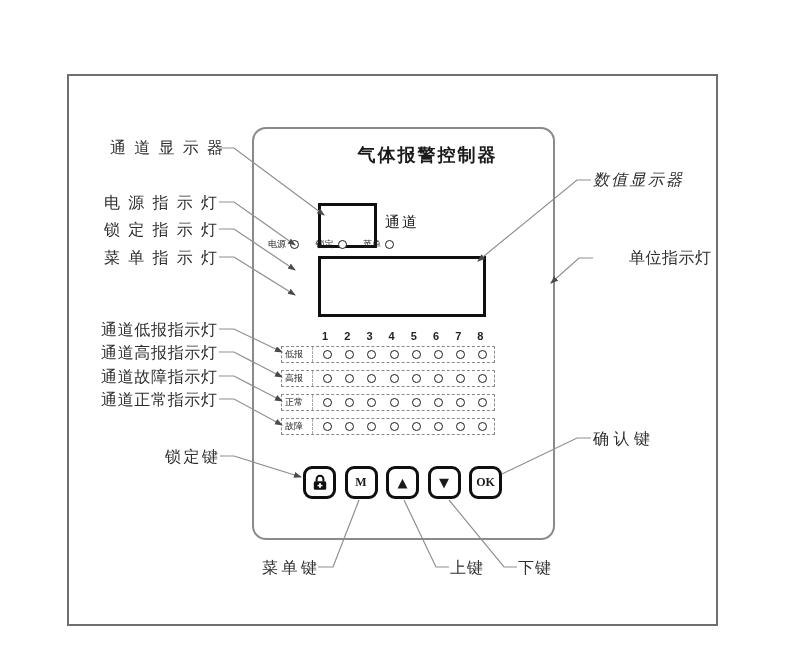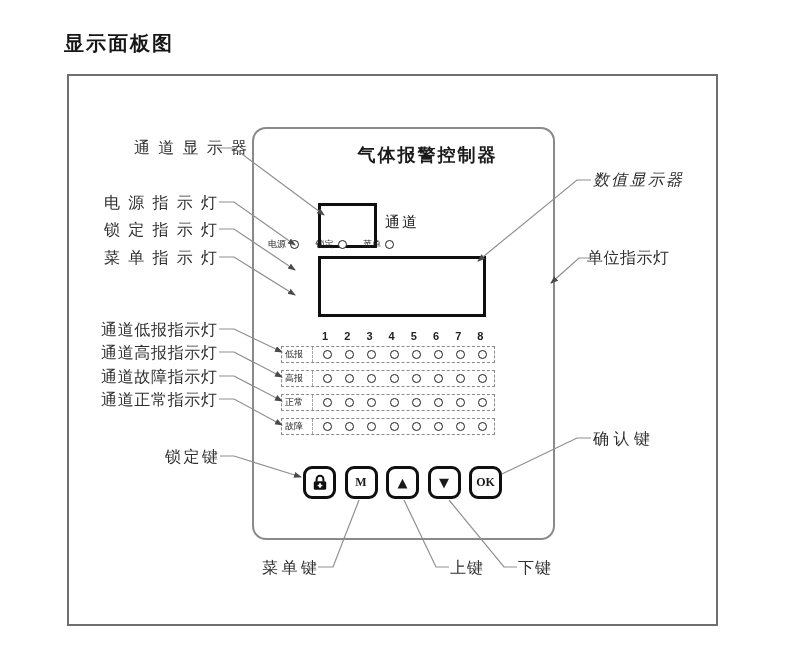--- a/index.html
+++ b/index.html
@@ -66,21 +66,20 @@
     position:absolute; font-size:16px; line-height:18px; color:#2e2e2e;
     text-align:justify; text-align-last:justify; text-justify:inter-character; white-space:nowrap;
   }
   .leads { position:absolute; left:0; top:0; width:807px; height:656px; pointer-events:none; }
 </style>
 </head>
 <body>
 
 <div class="stage">
 
-  <div class="page-title">显示面板图</div>
 
   <div class="outer-box"></div>
 
   <div class="panel">
     <div class="panel-title">气体报警控制器</div>
 
     <div class="chan-display"></div>
     <div class="chan-label">通道</div>
 
     <div class="status-leds">
@@ -185,35 +184,35 @@
       <div class="key tri">
           <span>▲</span>
         </div>
       <div class="key tri">
           <span>▼</span>
         </div>
       <div class="key">OK</div>
     </div>
   </div>
 
-  <div class="callout" style="left:110px; top:139px; width:113px;margin-left:24px;">通道显示器</div>
+  <div class="callout" style="left:110px; top:139px; width:113px;">通道显示器</div>
   <div class="callout" style="left:104px; top:194px; width:113px;">电源指示灯</div>
   <div class="callout" style="left:104px; top:221px; width:113px;">锁定指示灯</div>
   <div class="callout" style="left:104px; top:249px; width:113px;">菜单指示灯</div>
   <div class="callout" style="left:101px; top:321px; width:116px;">通道低报指示灯</div>
   <div class="callout" style="left:101px; top:344px; width:116px;">通道高报指示灯</div>
   <div class="callout" style="left:101px; top:368px; width:116px;">通道故障指示灯</div>
   <div class="callout" style="left:101px; top:391px; width:116px;">通道正常指示灯</div>
   <div class="callout" style="left:165px; top:448px; width:53px;">锁定键</div>
   <div class="callout" style="left:262px; top:559px; width:55px;">菜单键</div>
   <div class="callout" style="left:450px; top:559px; width:33px;">上键</div>
   <div class="callout" style="left:518px; top:559px; width:33px;">下键</div>
   <div class="callout" style="left:593px; top:430px; width:57px;">确认键</div>
   <div class="callout" style="left:593px; top:171px; width:89px;font-style:italic;">数值显示器</div>
-  <div class="callout" style="left:587px; top:249px; width:82px;">单位指示灯</div>
+  <div class="callout" style="left:629px; top:249px; width:82px;">单位指示灯</div>
 
   <svg class="leads" viewBox="0 0 807 656">
     <defs>
       <marker id="arw" markerWidth="10" markerHeight="8" refX="7" refY="3" orient="auto" markerUnits="userSpaceOnUse">
         <path d="M0,0 L8,3 L0,6 Z" fill="#4a4a4a"></path>
       </marker>
     </defs>
     <g stroke="#8f8f8f" stroke-width="1.2" fill="none">
       <polyline points="219,148 234,148 324,215" marker-end="url(#arw)"></polyline>
       <polyline points="219,202 234,202 295,245" marker-end="url(#arw)"></polyline>

